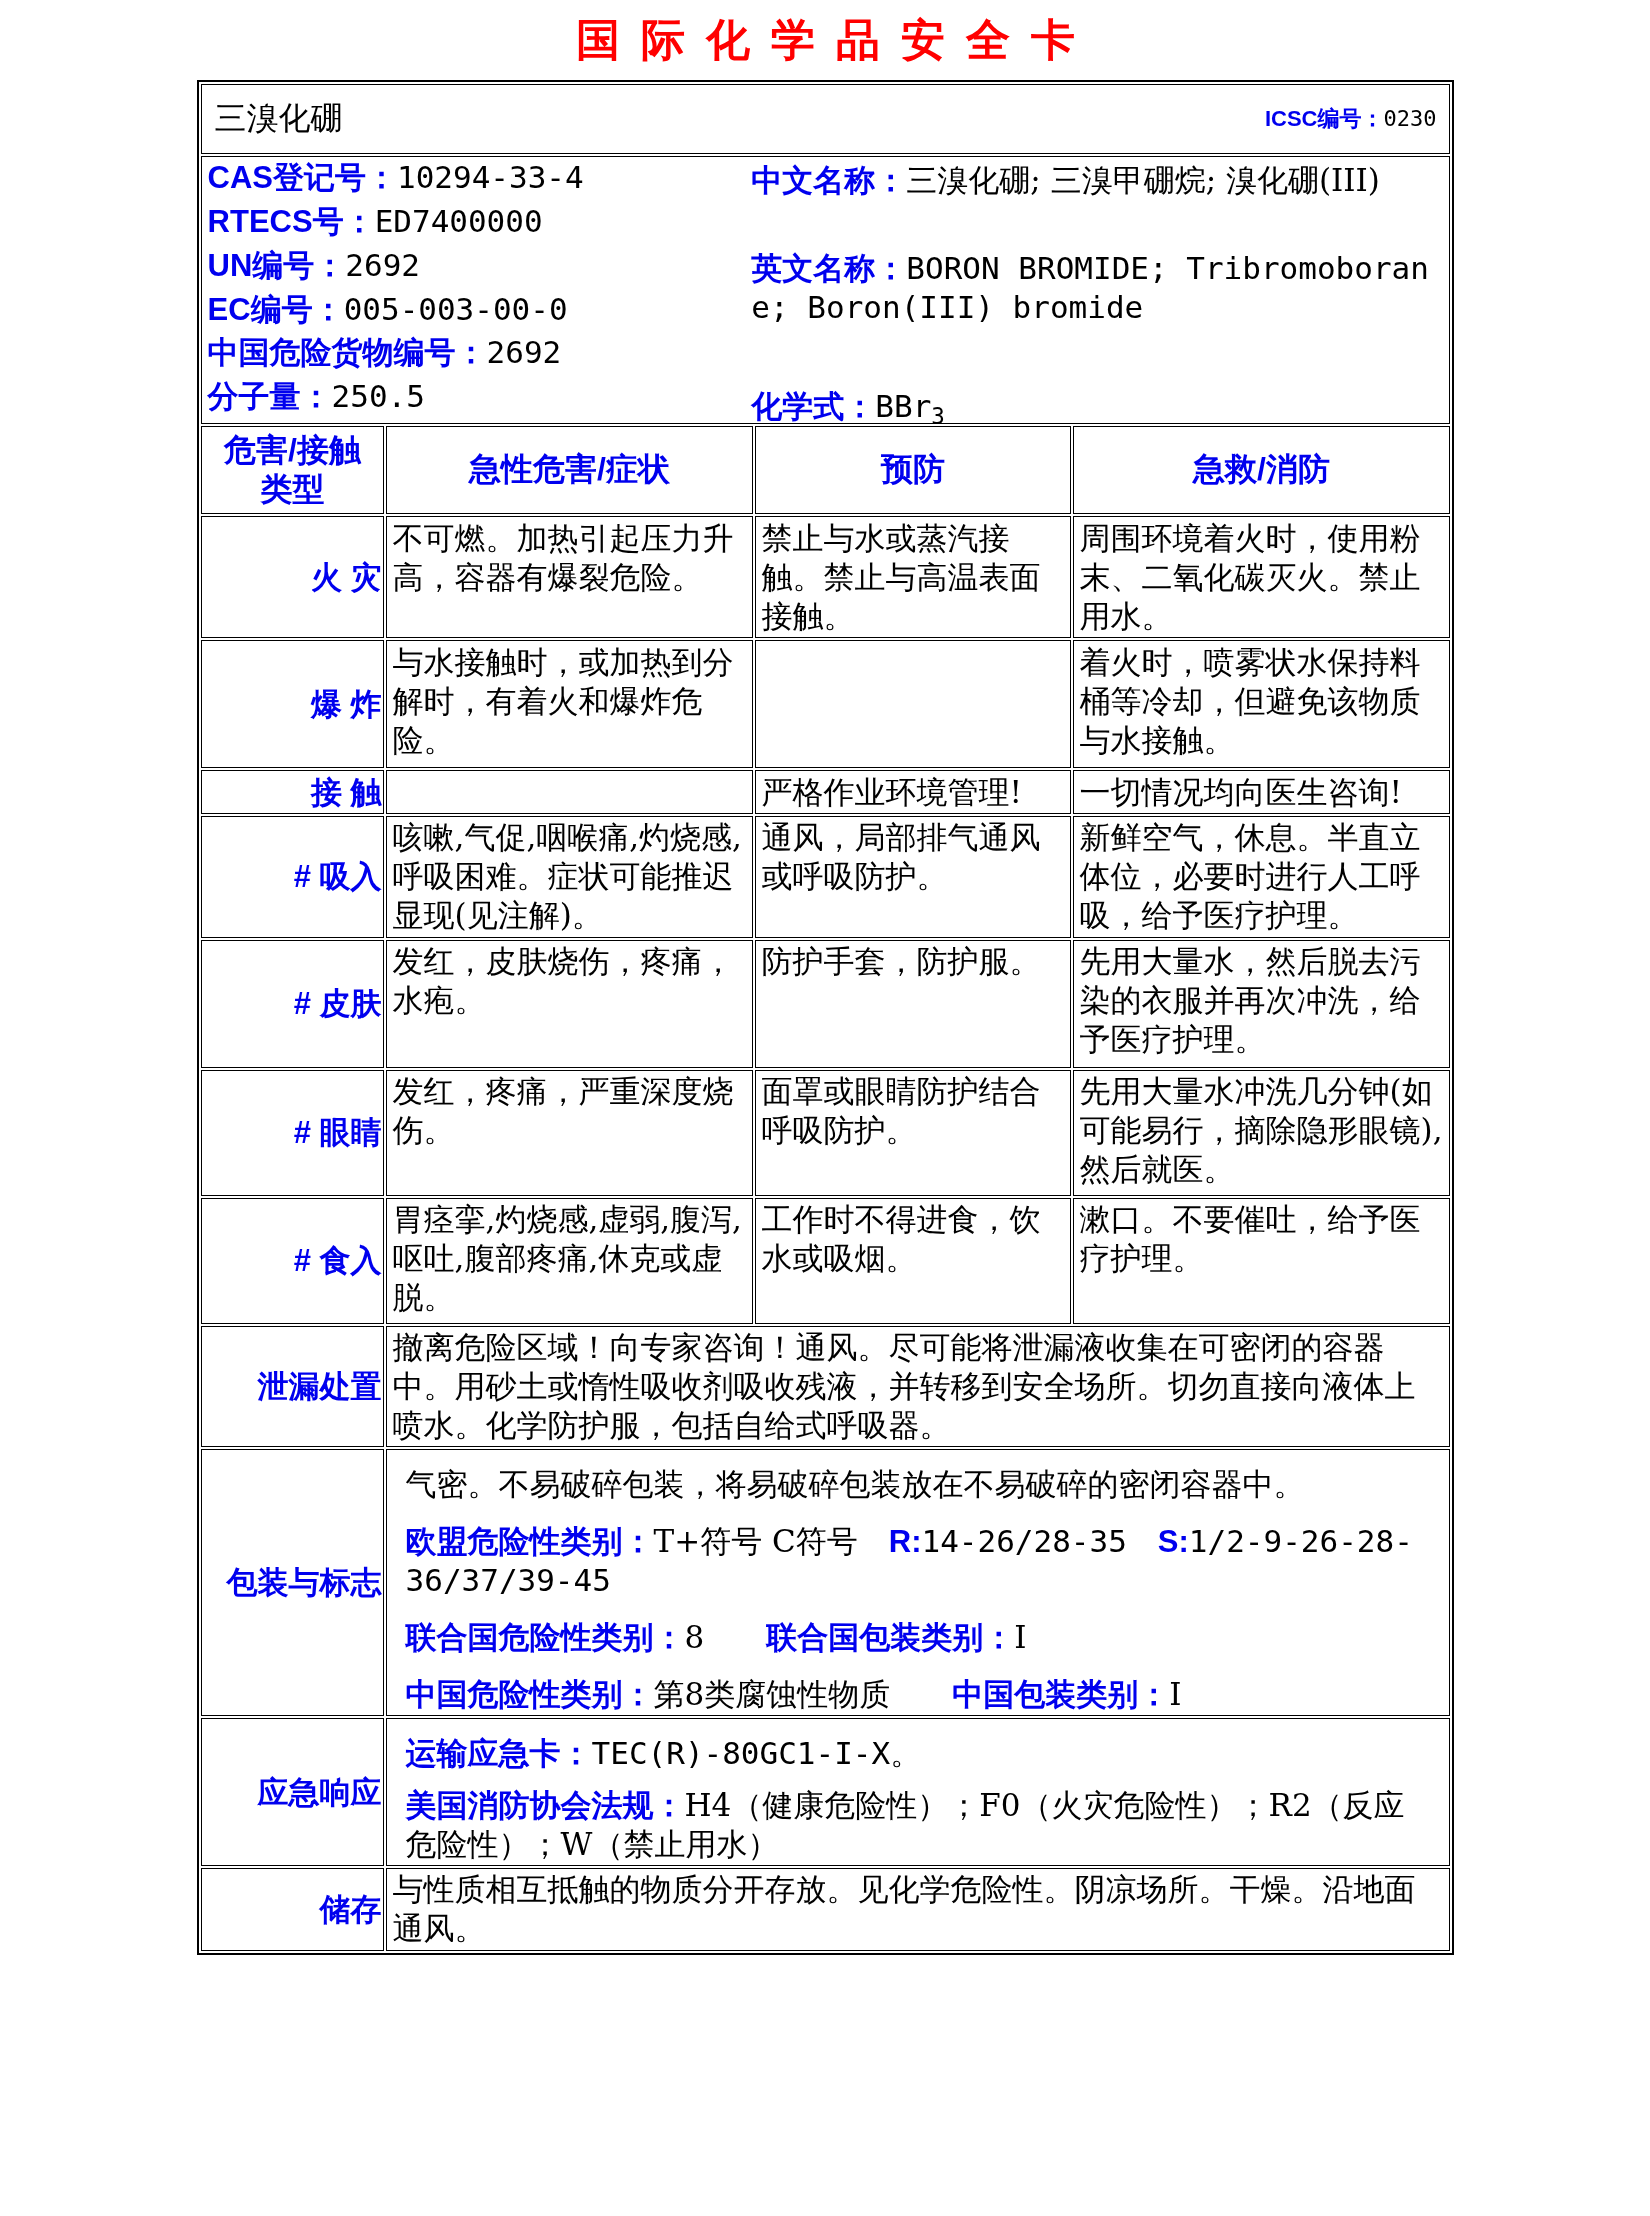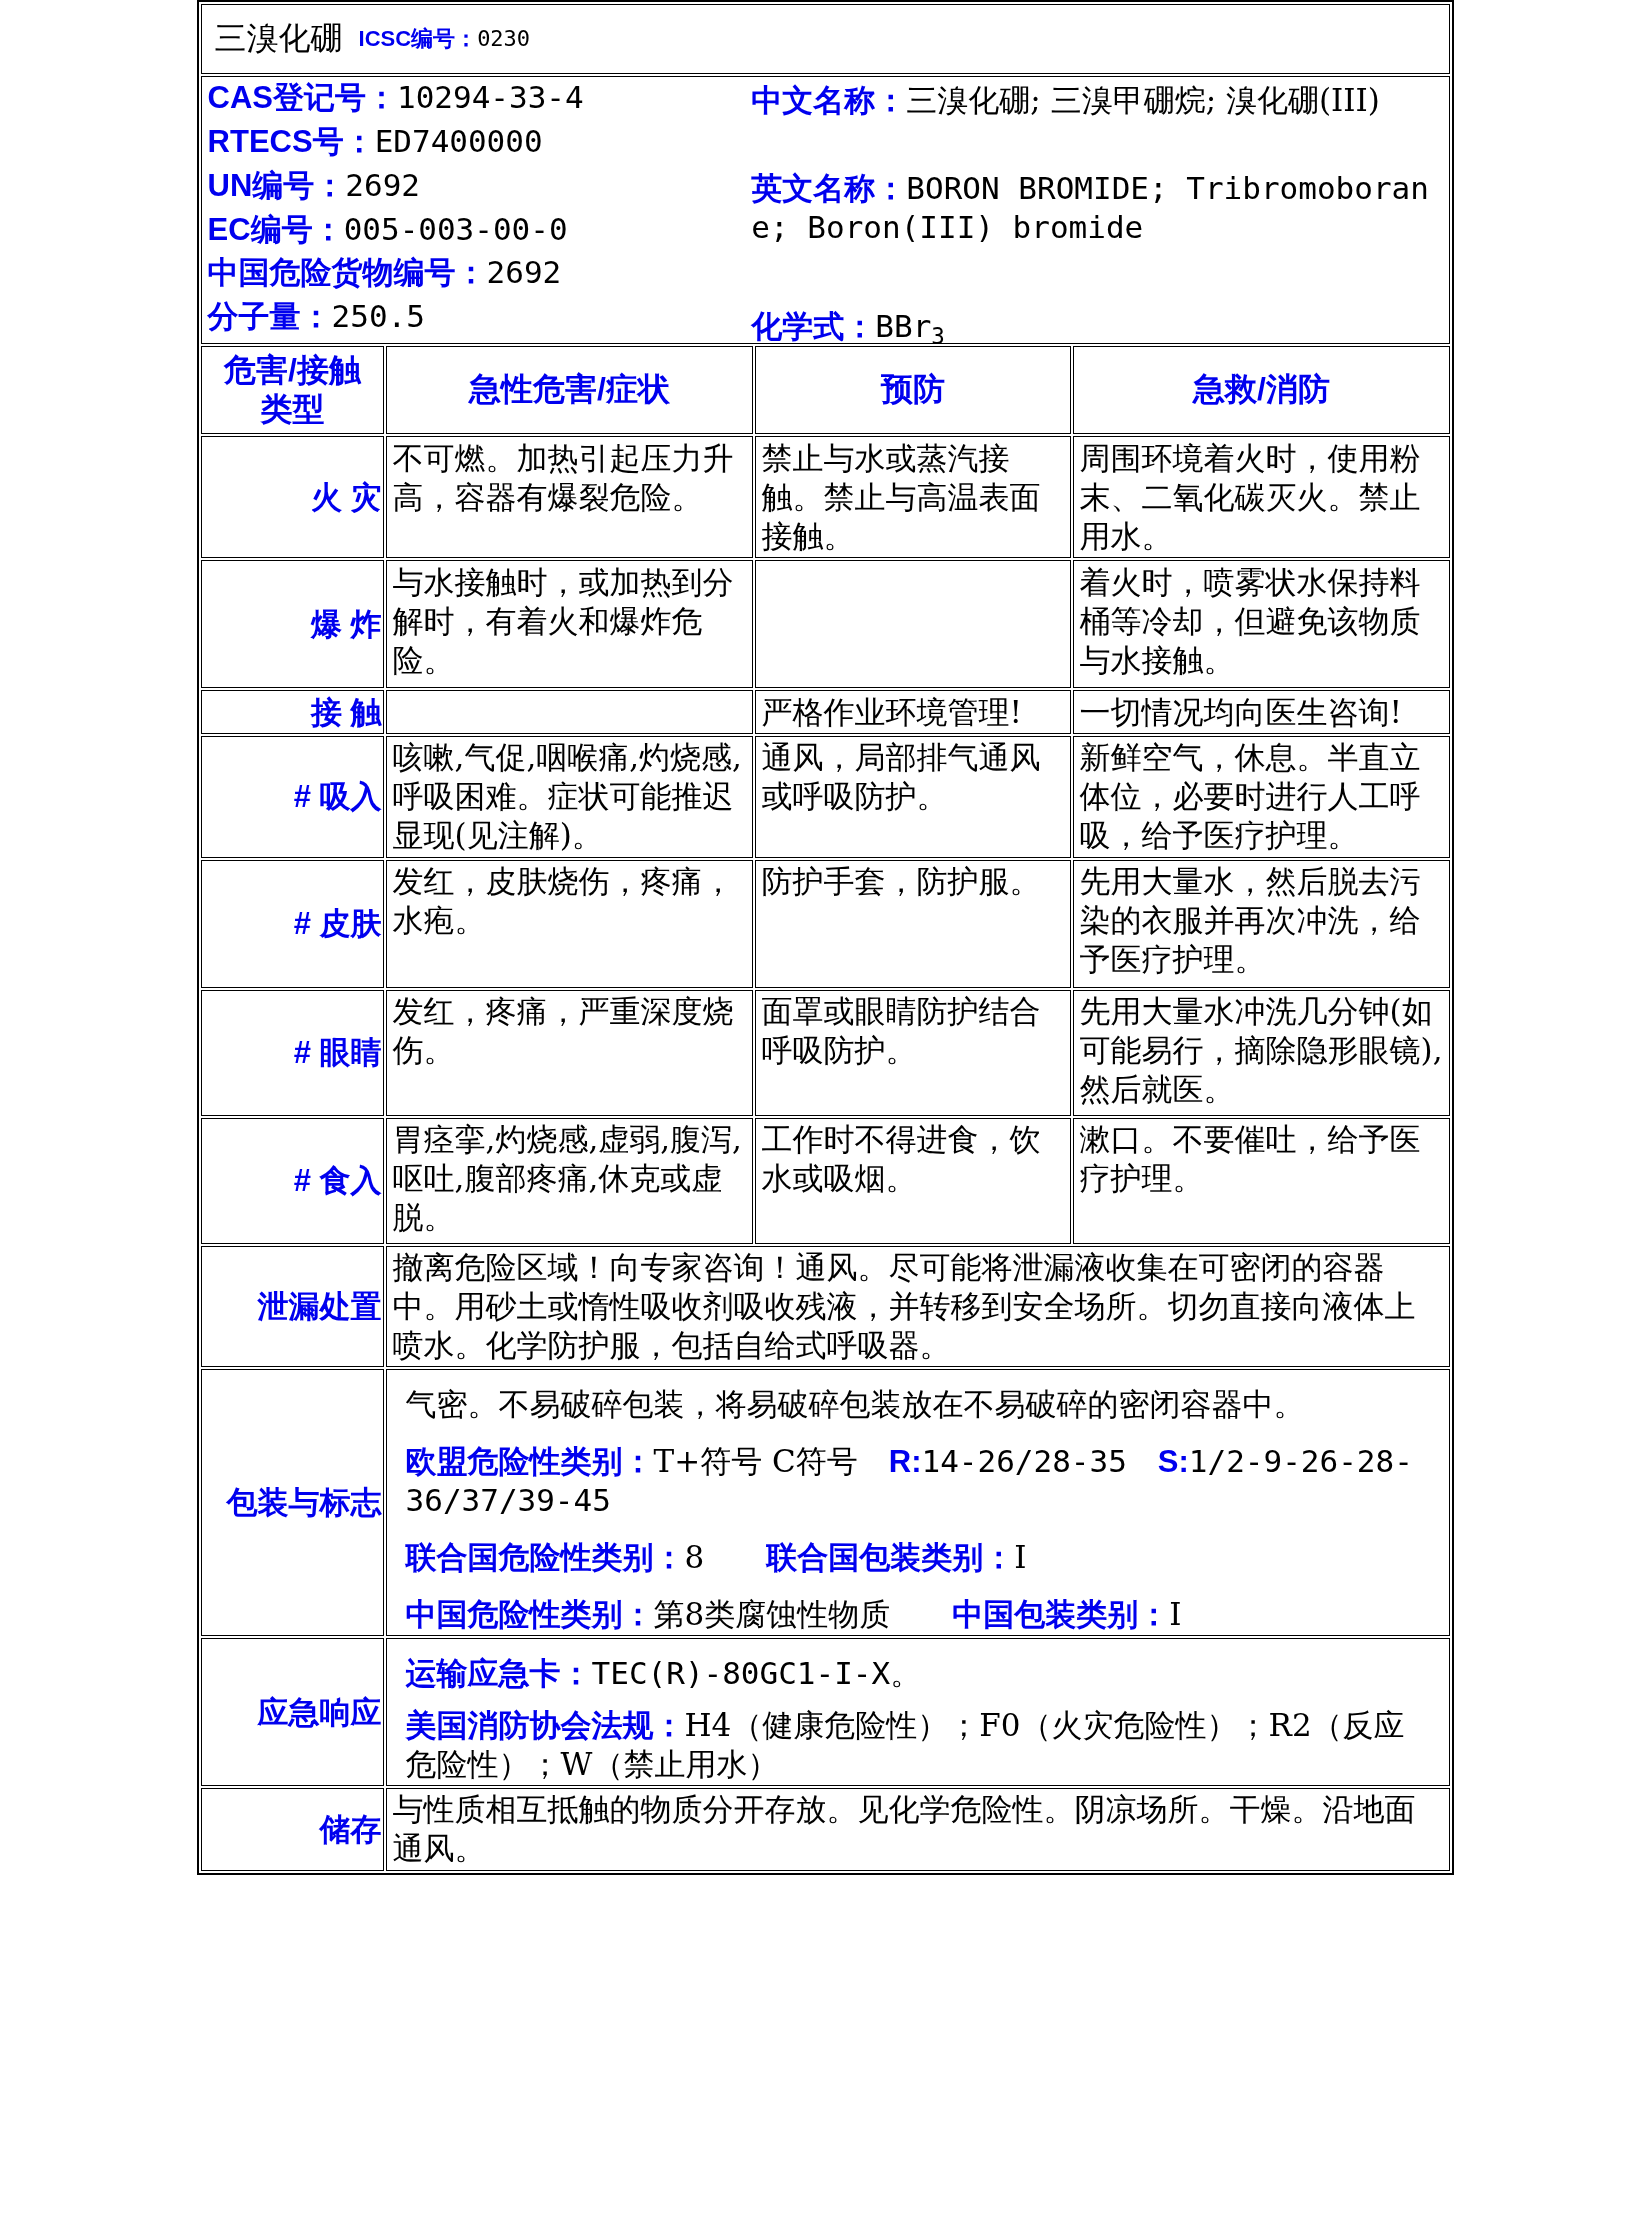--- a/index.html
+++ b/index.html
@@ -20,21 +20,21 @@
   td{border:1.4px solid #000;vertical-align:top;padding:1.4px 5.6px;
      font-size:31px;line-height:39px;word-break:break-all;overflow:hidden;}
   
   .blue,.seg-blue{color:#0000ee;font-weight:bold;
      font-family:"Liberation Sans","DejaVu Sans",sans-serif;}
   .seg-black{color:#000;}
   .seg-mono,.mono{color:#000;font-weight:normal;
      font-family:"DejaVu Sans Mono","Liberation Mono",monospace;}
   
   td.namebar{vertical-align:middle;}
-  .namebar-flex{display:flex;justify-content:flex-start;align-items:center;padding:0 7px;gap:16px;}
+  .namebar-flex{display:flex;justify-content:space-between;align-items:center;padding:0 7px;gap:16px;}
   .substance-name{font-size:32px;}
   .icsc{font-size:22px;}
   
   td.idcell{vertical-align:top;margin-top:8px;}
   .id-flex{display:flex;width:100%;}
   .id-left{width:44%;display:flex;flex-direction:column;justify-content:space-between;height:258px;}
   .id-left .rich-line{white-space:nowrap;}
   .id-right{width:56%;display:flex;flex-direction:column;height:258px;}
   .id-cn{margin-top:2.8px;}
   .id-en{margin-top:49px;}
@@ -50,20 +50,21 @@
   td.pack .rich-line{margin-bottom:18px;}
   td.pack .rich-line:last-child{margin-bottom:0;}
   td.emer .rich-line{margin-bottom:5.6px;}
   td.emer .rich-line:last-child{margin-bottom:0;}
 </style>
 </head>
 <body>
 
 <div class="page">
 
+  <h1 class="title">国际化学品安全卡</h1>
 
   <table class="card">
     <colgroup>
       <col style="width:183px">
         <col style="width:367px">
         <col style="width:316px">
         <col style="width:377px">
     </colgroup>
 
     <tbody>

